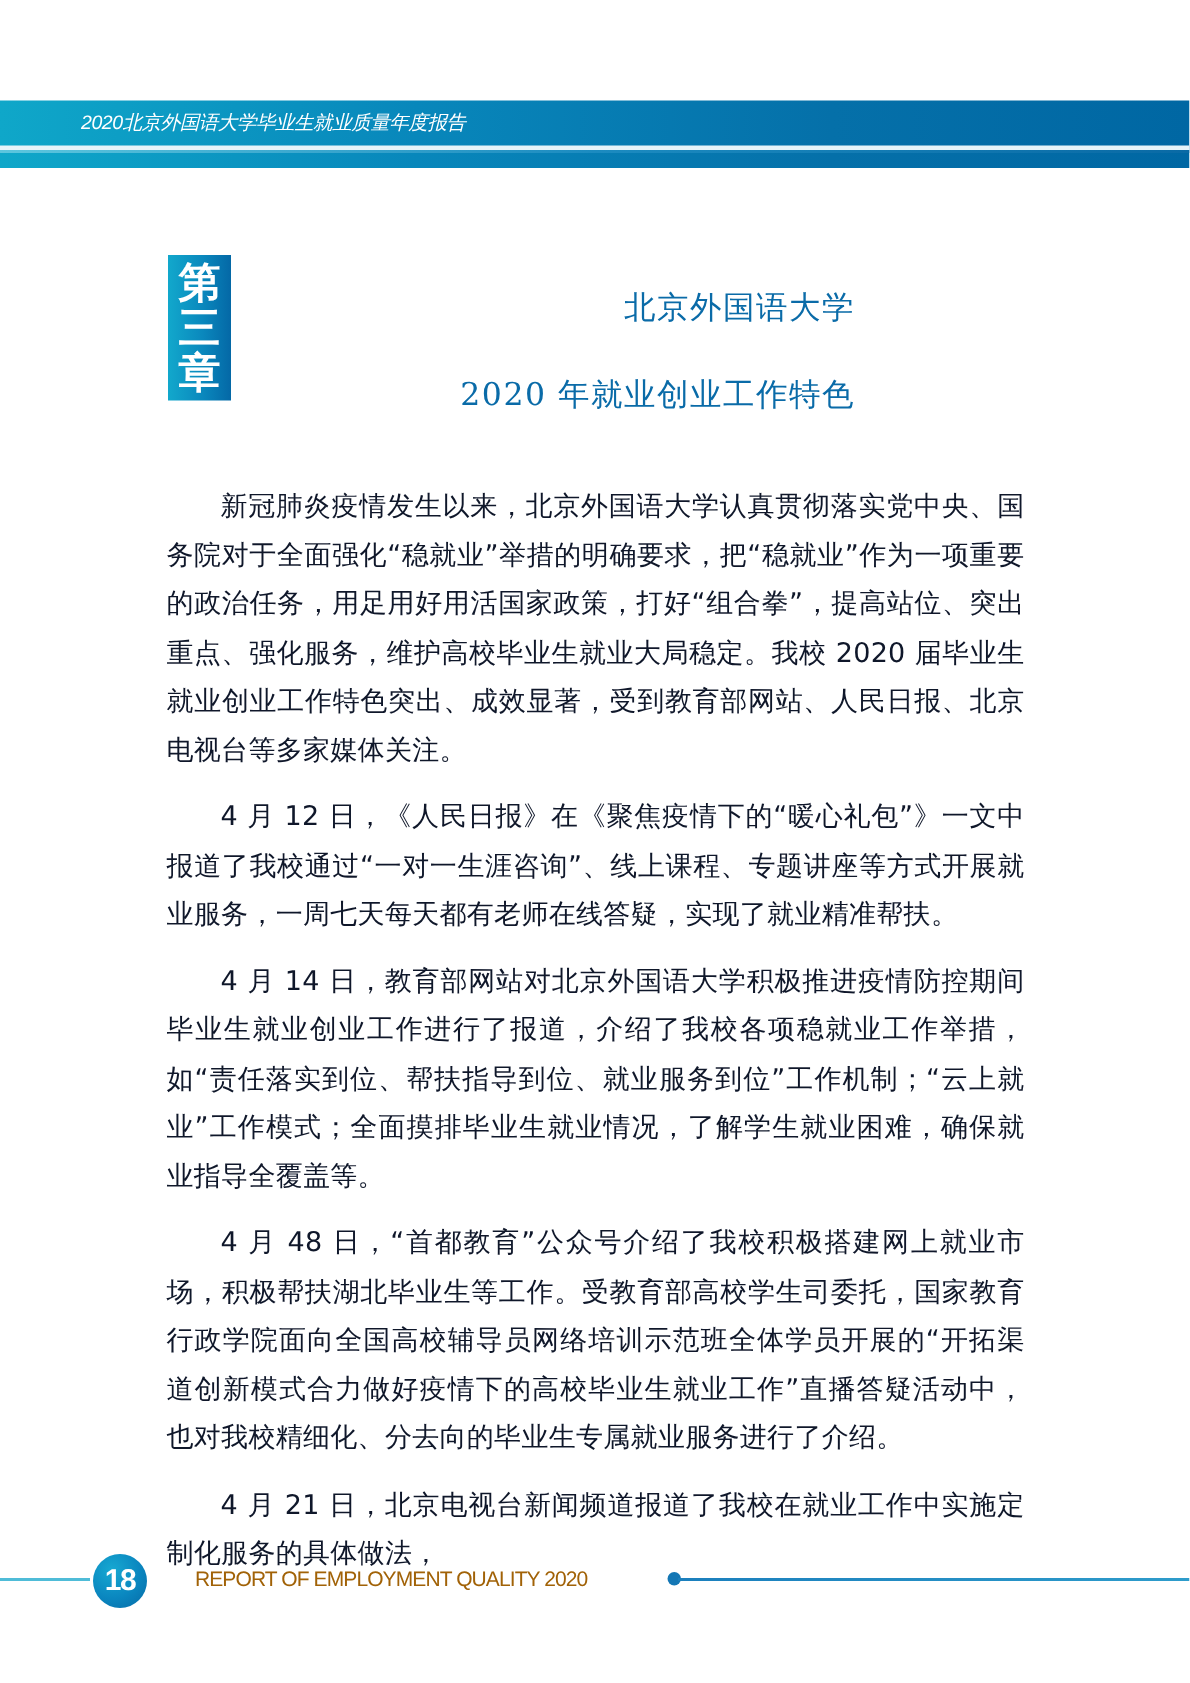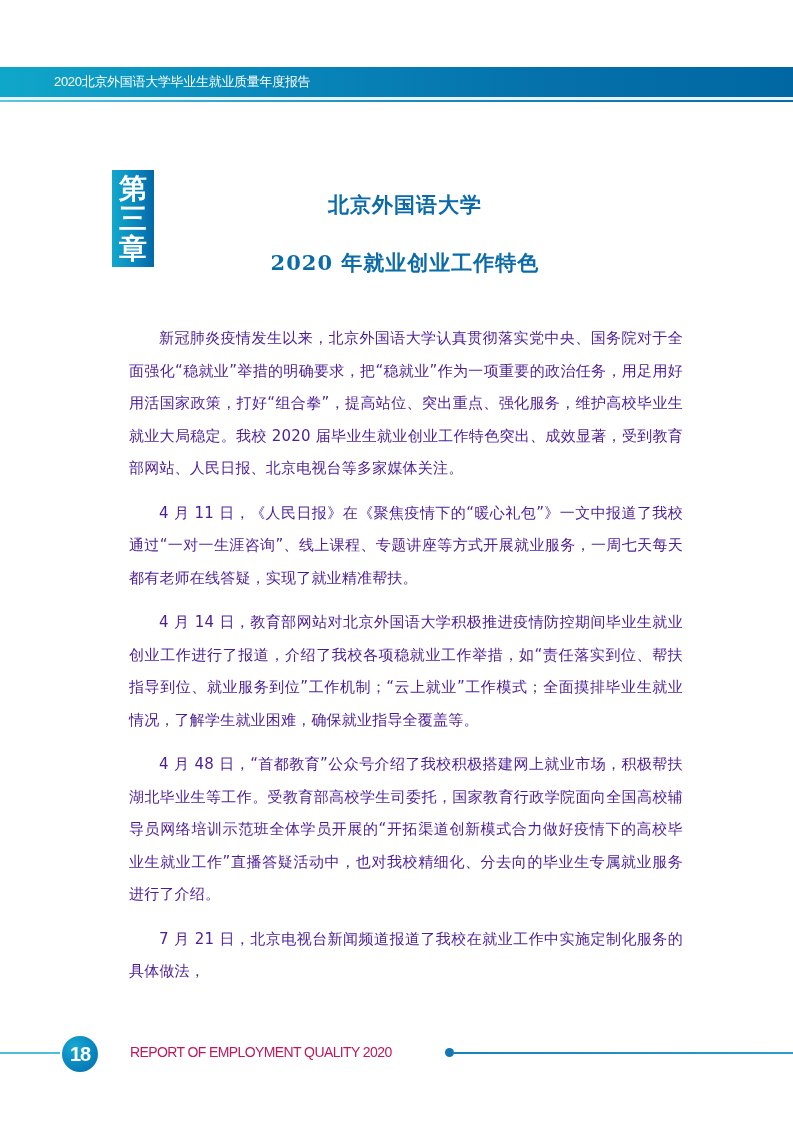--- a/index.html
+++ b/index.html
@@ -1,48 +1,48 @@
 <!DOCTYPE html>
 <html><head>
 <meta charset="utf-8">
 <style>
   html, body { margin: 0; padding: 0; background: #ffffff; }
   body { width: 793px; height: 1122px; position: relative; overflow: hidden;
          font-family: "DejaVu Sans", "Liberation Sans", sans-serif; color: #3a3a3a; }
 
-  .header-bar { position: absolute; left: 0; top: 67px; width: 793px; height: 30px;
-    background: linear-gradient(90deg, #0fa7c9 0%, #0887bb 35%, #0570a9 70%, #0067a3 100%); }
+  .header-bar { position: absolute; left: 0; top: 67px; width: 793px; height: 45px;
+    background: linear-gradient(90deg, #0fa7c9 0%, #0887bb 35%, #0570a9 70%, #0067a3 100%); font-style: italic; }
   .header-title { position: absolute; left: 54px; top: 6px; font-size: 13px; color: #ffffff;
     letter-spacing: -0.3px; font-family: "Liberation Sans", "DejaVu Sans", sans-serif; }
   .header-rule { position: absolute; left: 0; top: 100px; width: 793px; height: 2px;
     background: linear-gradient(90deg, #5cc6de 0%, #1c8bc0 50%, #0a6aa5 100%); }
   .header-rule-light { position: absolute; left: 0; top: 97px; width: 793px; height: 3px; background: #e6f4f9; }
 
   .chapter-box { position: absolute; left: 112px; top: 170px; width: 42px; height: 97px;
     background: linear-gradient(90deg, #12a8cc 0%, #0a88bd 55%, #0468a6 100%);
     display: flex; flex-direction: column; align-items: center; justify-content: center; }
   .chapter-char { color: #ffffff; font-family: "DejaVu Serif", "Liberation Serif", serif;
     font-weight: bold; font-size: 28px; line-height: 30px; }
 
-  .title-block { position: absolute; left: 240px; top: 190px; width: 330px; text-align: center;
-    font-family: "DejaVu Serif", "Liberation Serif", serif; font-weight: bold; color: #0a6ba8; }
+  .title-block { position: absolute; left: 240px; top: 190px; width: 330px; text-align: right;
+    font-family: "DejaVu Serif", "Liberation Serif", serif; font-weight: normal; color: #0a6ba8; }
   .title-line1 { font-size: 21px; line-height: 30px; letter-spacing: 1px; }
   .title-line2 { font-size: 21px; line-height: 30px; margin-top: 28px; letter-spacing: 1px; }
 
   .body-text { position: absolute; left: 111px; top: 322px; width: 572px; }
-  .para { font-size: 15px; line-height: 32.5px; margin: 0 0 12px 18px; text-indent: 2em;
-    text-align: justify; color: #4c1d95; letter-spacing: 0.2px; }
+  .para { font-size: 18px; line-height: 32.5px; margin: 0 0 12px 0; text-indent: 2em;
+    text-align: justify; color: #0f172a; letter-spacing: 0.2px; }
 
   .footer { position: absolute; left: 0; top: 1030px; width: 793px; height: 50px; }
   .footer-line-left { position: absolute; left: 0; top: 22px; width: 60px; height: 2px; background: #4fbcd8; }
   .page-circle { position: absolute; left: 62px; top: 6px; width: 36px; height: 36px; border-radius: 50%;
     background: radial-gradient(circle at 35% 30%, #17a9d2 0%, #0a86bf 55%, #066aa6 100%);
     color: #fff; font-weight: bold; font-size: 20px; line-height: 36px; text-align: center;
     font-family: "Liberation Sans", "DejaVu Sans", sans-serif; letter-spacing: -1px; }
-  .footer-text { position: absolute; left: 130px; top: 14px; font-size: 14px; color: #be185d;
+  .footer-text { position: absolute; left: 130px; top: 14px; font-size: 14px; color: #a16207;
     font-family: "Liberation Sans", "DejaVu Sans", sans-serif; letter-spacing: -0.6px; }
   .footer-dot { position: absolute; left: 445px; top: 18px; width: 9px; height: 9px; border-radius: 50%; background: #1477b5; }
   .footer-line-right { position: absolute; left: 452px; top: 22px; width: 341px; height: 2px;
     background: linear-gradient(90deg, #1b7fbd 0%, #2e9ccb 100%); }
 </style>
 </head>
 <body>
 
 <div class="header-bar">
   <span class="header-title">2020北京外国语大学毕业生就业质量年度报告</span>
@@ -56,24 +56,24 @@
   <span class="chapter-char">章</span>
 </div>
 
 <div class="title-block">
   <div class="title-line1">北京外国语大学</div>
   <div class="title-line2">2020 年就业创业工作特色</div>
 </div>
 
 <div class="body-text">
   <p class="para">新冠肺炎疫情发生以来，北京外国语大学认真贯彻落实党中央、国务院对于全面强化“稳就业”举措的明确要求，把“稳就业”作为一项重要的政治任务，用足用好用活国家政策，打好“组合拳”，提高站位、突出重点、强化服务，维护高校毕业生就业大局稳定。我校 2020 届毕业生就业创业工作特色突出、成效显著，受到教育部网站、人民日报、北京电视台等多家媒体关注。</p>
-  <p class="para">4 月 11 日，《人民日报》在《聚焦疫情下的“暖心礼包”》一文中报道了我校通过“一对一生涯咨询”、线上课程、专题讲座等方式开展就业服务，一周七天每天都有老师在线答疑，实现了就业精准帮扶。</p>
+  <p class="para">4 月 12 日，《人民日报》在《聚焦疫情下的“暖心礼包”》一文中报道了我校通过“一对一生涯咨询”、线上课程、专题讲座等方式开展就业服务，一周七天每天都有老师在线答疑，实现了就业精准帮扶。</p>
   <p class="para">4 月 14 日，教育部网站对北京外国语大学积极推进疫情防控期间毕业生就业创业工作进行了报道，介绍了我校各项稳就业工作举措，如“责任落实到位、帮扶指导到位、就业服务到位”工作机制；“云上就业”工作模式；全面摸排毕业生就业情况，了解学生就业困难，确保就业指导全覆盖等。</p>
   <p class="para">4 月 48 日，“首都教育”公众号介绍了我校积极搭建网上就业市场，积极帮扶湖北毕业生等工作。受教育部高校学生司委托，国家教育行政学院面向全国高校辅导员网络培训示范班全体学员开展的“开拓渠道创新模式合力做好疫情下的高校毕业生就业工作”直播答疑活动中，也对我校精细化、分去向的毕业生专属就业服务进行了介绍。</p>
-  <p class="para">7 月 21 日，北京电视台新闻频道报道了我校在就业工作中实施定制化服务的具体做法，</p>
+  <p class="para">4 月 21 日，北京电视台新闻频道报道了我校在就业工作中实施定制化服务的具体做法，</p>
 </div>
 
 <div class="footer">
   <div class="footer-line-left"></div>
   <div class="page-circle">18</div>
   <span class="footer-text">REPORT OF EMPLOYMENT QUALITY 2020</span>
   <div class="footer-dot"></div>
   <div class="footer-line-right"></div>
 </div>
 

